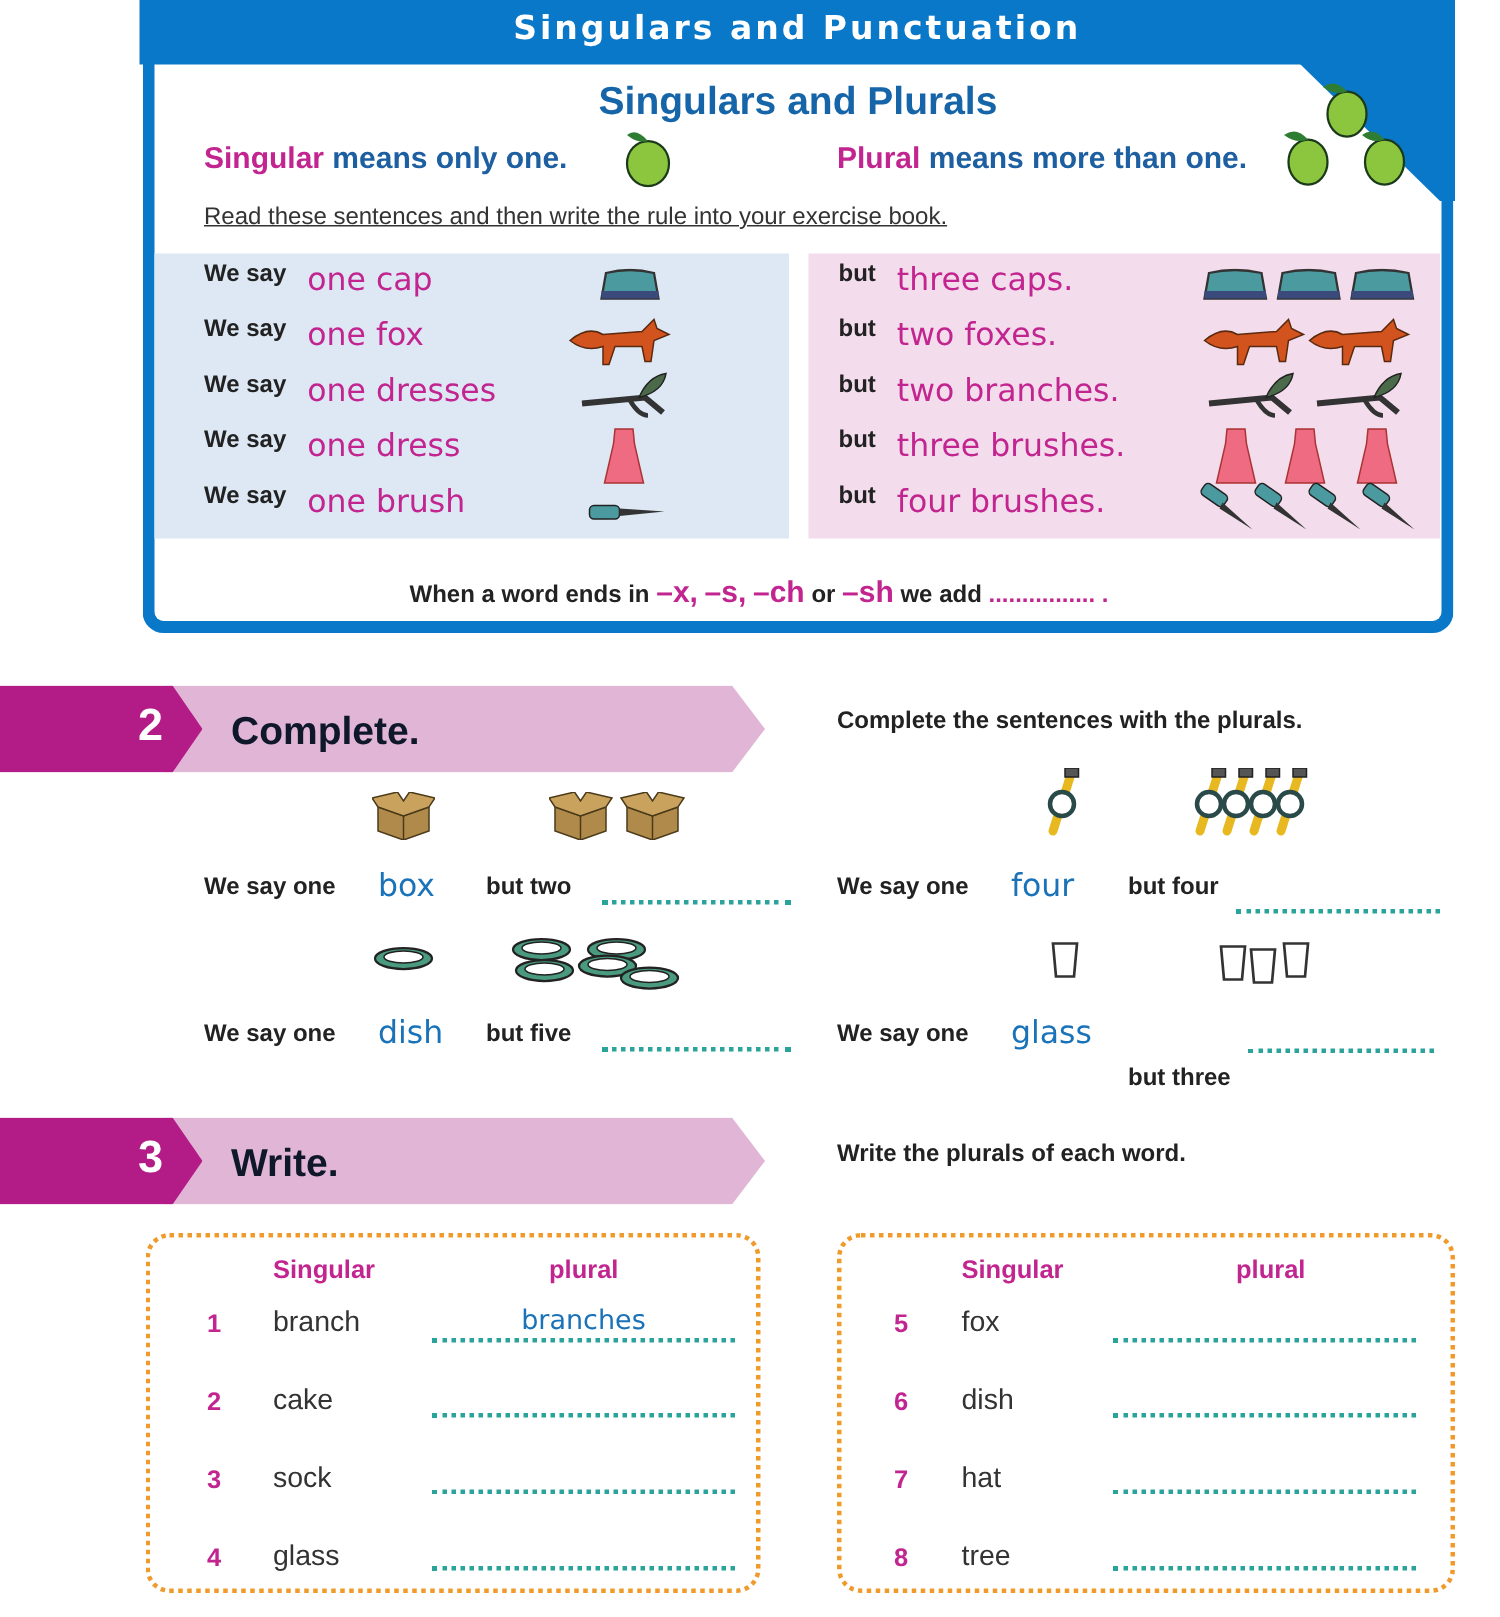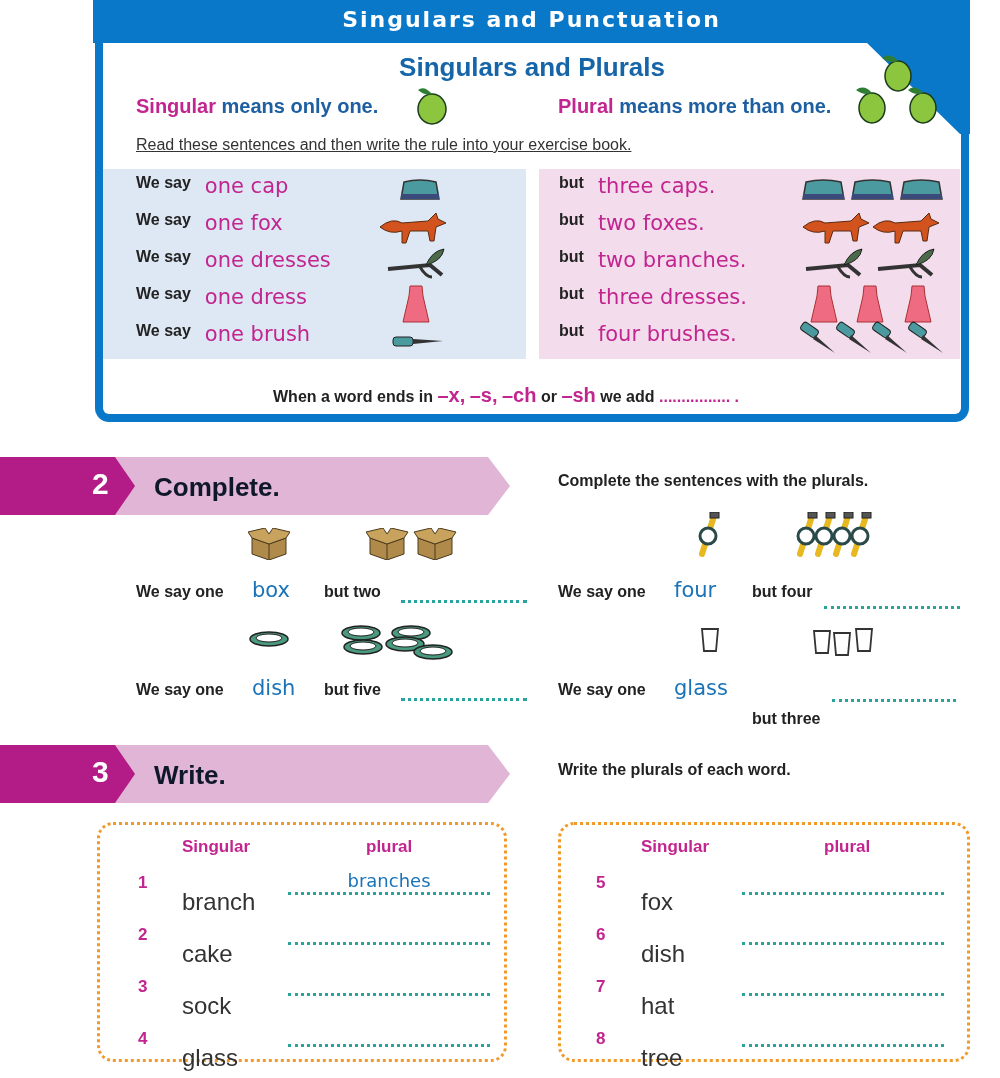--- a/index.html
+++ b/index.html
@@ -35,21 +35,21 @@
   .sec-note { left: 558px; font-size: 16px; font-weight: bold; color: #222; }
 
   .ex-lbl { font-size: 16px; font-weight: bold; color: #222; }
   .ex-word { font-family: "DejaVu Sans", sans-serif; font-size: 21px; color: #1a73b8; }
   .blank { border-bottom: 3px dotted #2aa39a; height: 2px; }
 
   
   .tbl { border: 3px dotted #f09a2c; border-radius: 16px; }
   .th { font-size: 17px; font-weight: bold; color: #c2258f; }
   .num { font-size: 17px; font-weight: bold; color: #c2258f; }
-  .word { font-size: 24px; color: #333; margin-top: 17px; }
+  .word { font-size: 19px; color: #333; }
   .ans { font-family: "DejaVu Sans", sans-serif; font-size: 18px; color: #1a73b8; text-align: center; }
   .tline { border-bottom: 3px dotted #2aa39a; }
 </style>
 </head>
 <body>
 
 <div class="abs frame"></div>
 <div class="abs band">Singulars and Punctuation</div>
 <svg class="abs corner" viewBox="0 0 104 92">
   <polygon points="0,0 104,0 104,92 94,92" fill="#0a78c8"></polygon>
@@ -134,21 +134,21 @@
   <div class="row" style="left:20px;top:42px">
       <span class="lbl">but</span>
       <span class="hw">two foxes.</span>
     </div>
   <div class="row" style="left:20px;top:79px">
       <span class="lbl">but</span>
       <span class="hw">two branches.</span>
     </div>
   <div class="row" style="left:20px;top:116px">
       <span class="lbl">but</span>
-      <span class="hw">three dresses.</span>
+      <span class="hw">three brushes.</span>
     </div>
   <div class="row" style="left:20px;top:153px">
       <span class="lbl">but</span>
       <span class="hw">four brushes.</span>
     </div>
 
   <svg class="pic" style="left:262px;top:10px;width:146px;height:22px" viewBox="0 0 146 22">
     <g id="cp">
         <path d="M2 20 L5 3 Q22 -1 40 3 L43 20Z" fill="#4a9aa0" stroke="#333" stroke-width="1.5"></path>
         <rect x="2" y="15" width="41" height="5" fill="#3a4a7a"></rect>

